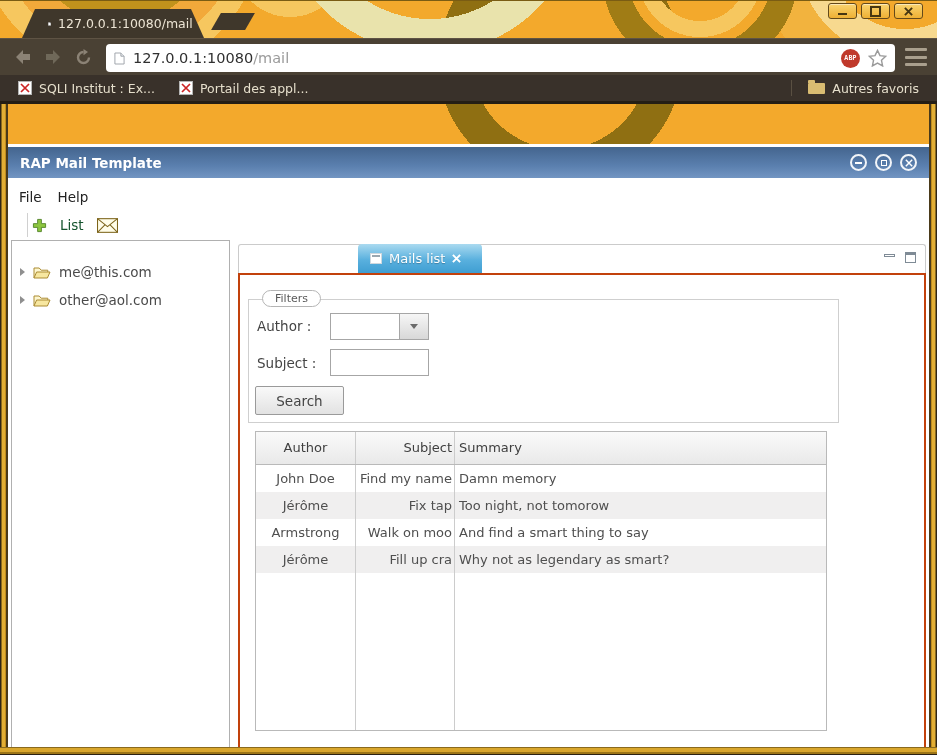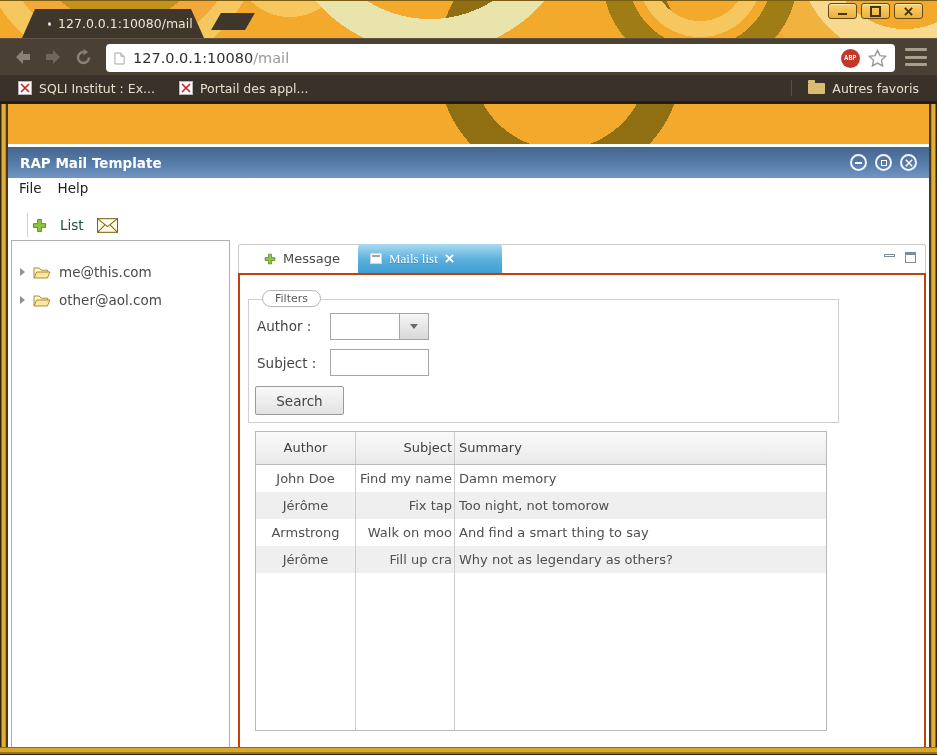--- a/index.html
+++ b/index.html
@@ -59,35 +59,35 @@
   .bottom-bar{left:0;top:747px;width:937px;height:8px;background:linear-gradient(180deg,#8a6a1f 0 1px,#d9a62c 1px 5px,#9c7517 5px 7px,#2b2112 7px 8px);}
   .page-strip{left:0;bottom:0;width:100%;height:7px;background:#d9d9d9;border-top:1px solid #bfbfbf;box-sizing:border-box;}
 
   .app-header{left:0;top:3px;width:921px;height:31px;background:linear-gradient(180deg,#44658e,#5a7fae 60%,#7295c2);display:flex;align-items:center;padding:0 12px;box-sizing:border-box;}
   .app-title{color:#fff;font-weight:bold;font-size:13.5px;}
   .hdr-circles{margin-left:auto;display:flex;gap:8px;}
   .circle-btn{width:17px;height:17px;border:2px solid rgba(255,255,255,.92);border-radius:50%;display:flex;align-items:center;justify-content:center;box-sizing:border-box;}
   .c-min{width:7px;height:2px;background:#fff;}
   .c-max{width:6px;height:6px;border:1.5px solid #fff;box-sizing:border-box;}
 
-  .menubar{left:0;top:32px;height:24px;display:flex;gap:16px;padding-left:11px;align-items:center;font-size:13.5px;color:#222;}
+  .menubar{left:0;top:41px;height:24px;display:flex;gap:16px;padding-left:11px;align-items:center;font-size:13.5px;color:#222;}
   .app-toolbar{left:0;top:66px;height:30px;display:flex;align-items:center;gap:13px;padding-left:24px;}
   .tb-sep{position:absolute;left:19px;top:69px;width:1px;height:24px;background:#d0d0d0;}
   .tb-label{font-size:13.5px;color:#14532d;}
 
   .tree{left:3px;top:96px;width:219px;height:538px;border:1px solid #b0b0b0;box-sizing:border-box;background:#fff;padding-top:17px;}
   .tree-item{display:flex;align-items:center;gap:8px;height:28px;padding-left:8px;font-size:13.5px;color:#4a4a4a;}
   .chev{width:0;height:0;border-left:5px solid #8f8f8f;border-top:4px solid transparent;border-bottom:4px solid transparent;}
 
   .main{left:230px;top:100px;width:688px;height:536px;}
   .tabbar{left:0;top:0;width:688px;height:30px;background:#fff;border:1px solid #cbcbcb;border-bottom:none;border-radius:3px 3px 0 0;box-sizing:border-box;}
   .tab{position:absolute;top:0;height:29px;display:flex;align-items:center;gap:7px;font-size:13px;box-sizing:border-box;}
   .tab.inactive{left:12px;padding:0 14px;color:#4a4a4a;}
-  .tab.active{left:120px;width:144px;padding:12px 12px;color:#fff;border-radius:4px 4px 0 0;
-    background:linear-gradient(180deg,#aadaf0,#59b0de 55%,#3f9ed2);text-shadow:0 1px 1px rgba(0,0,0,.25);font-family:Liberation Serif, serif;}
+  .tab.active{left:120px;width:124px;padding:12px 12px;color:#fff;border-radius:4px 4px 0 0;
+    background:linear-gradient(180deg,#aadaf0,#59b0de 55%,#3f9ed2);text-shadow:0 1px 1px rgba(0,0,0,.25);}
   .shell-ico{width:12px;height:11px;background:#fff;border:1px solid #cfd8de;box-sizing:border-box;position:relative;}
   .shell-ico::before{content:"";position:absolute;left:1px;right:1px;top:1px;height:2px;background:#9aa7b0;}
   .panel-icons{position:absolute;right:10px;top:8px;display:flex;gap:10px;align-items:flex-start;}
   .pi-min{width:11px;height:3px;border:1px solid #7f8b96;box-sizing:border-box;margin-top:2px;}
   .pi-max{width:11px;height:11px;border:1px solid #7f8b96;border-top:3px solid #7f8b96;box-sizing:border-box;}
 
   .panel{left:0;top:29px;width:688px;height:619px;border:2px solid #c2410c;box-sizing:border-box;background:#fff;position:absolute;}
 
   .filtersbox{position:absolute;left:8px;top:24px;width:589px;height:122px;border:1px solid #cfcfcf;}
   .legend{position:absolute;left:13px;top:-10px;background:#fff;border:1px solid #b5b5b5;border-radius:9px;padding:1px 12px;font-size:11px;color:#5a5a5a;}
@@ -246,26 +246,20 @@
       <svg width="18" height="13" viewBox="0 0 18 13">
           <path d="M1 12 V2 H6.2 L8.2 4.2 H14.8 V6" fill="#fdf6cf" stroke="#ab8b33"></path>
           <path d="M3.6 6 H17 L14.4 12 H1 Z" fill="#f7e7a0" stroke="#ab8b33"></path>
         </svg>
       <span>other@aol.com</span>
     </div>
   </div>
 
   <div class="abs main">
     <div class="abs tabbar"></div>
-    <div class="tab inactive">
-      <svg width="12" height="12" viewBox="0 0 16 16">
-          <path d="M6 1.5 h4 v4.5 h4.5 v4 h-4.5 v4.5 h-4 v-4.5 H1.5 v-4 H6 Z" fill="#8dc63f" stroke="#55862c"></path>
-        </svg>
-      <span>Message</span>
-    </div>
     <div class="tab active">
       <span class="shell-ico"></span>
       <span>Mails list</span>
       <svg width="9" height="9" viewBox="0 0 10 10">
           <path d="M1 1 L9 9 M9 1 L1 9" stroke="#fff" stroke-width="2.2"></path>
         </svg>
     </div>
     <div class="panel-icons">
       <div class="pi-min"></div>
       <div class="pi-max"></div>
@@ -303,21 +297,21 @@
           <div class="cell c-summary">Too night, not tomorow</div>
         </div>
         <div class="tr">
           <div class="cell c-author">Armstrong</div>
           <div class="cell c-subject">Walk on moo</div>
           <div class="cell c-summary">And find a smart thing to say</div>
         </div>
         <div class="tr odd">
           <div class="cell c-author">Jérôme</div>
           <div class="cell c-subject">Fill up cra</div>
-          <div class="cell c-summary">Why not as legendary as others?</div>
+          <div class="cell c-summary">Why not as legendary as smart?</div>
         </div>
         <div class="tr filler">
           <div class="cell c-author"></div>
           <div class="cell c-subject"></div>
           <div class="cell c-summary"></div>
         </div>
       </div>
 
     </div>
   </div>

